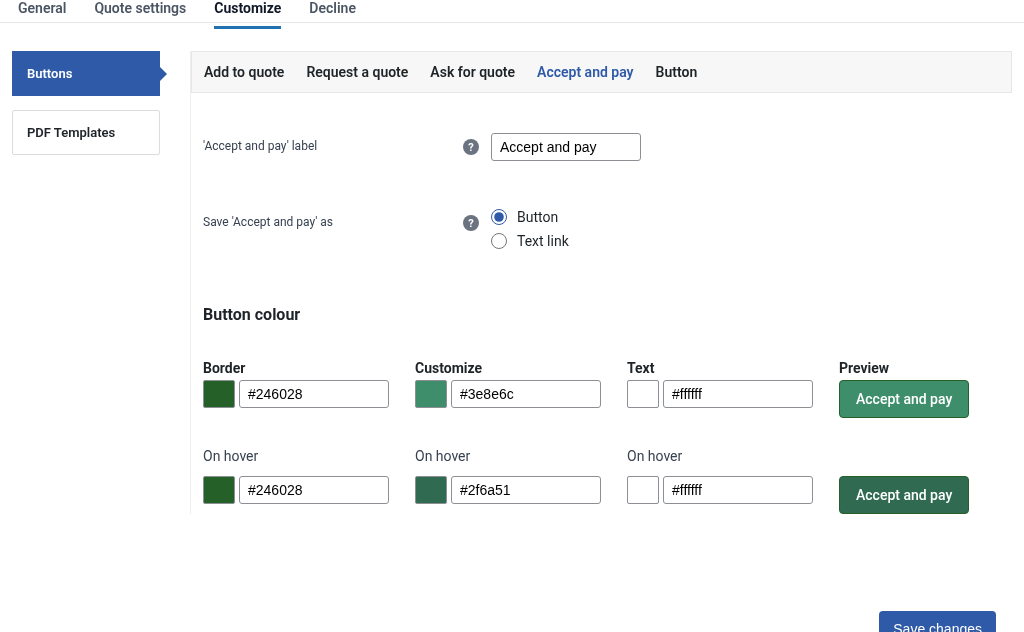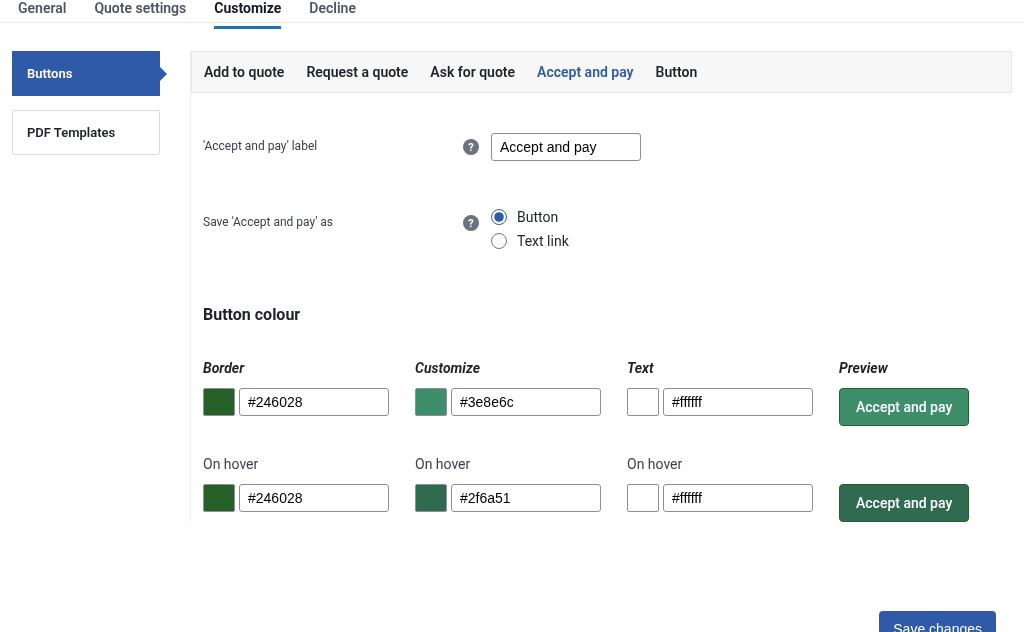--- a/index.html
+++ b/index.html
@@ -147,22 +147,21 @@
 
   .color-grid {
     display: grid;
     grid-template-columns: repeat(3, 212px) 1fr;
     padding: 0 12px;
     row-gap: 30px;
   }
   .col-head {
     font-weight: 700;
     font-size: 14px;
-    margin-bottom: 12px;
-    font-style: italic;
+    margin-bottom: 4px;
   }
   .swatch-input {
     display: flex;
     gap: 4px;
     align-items: center;
   }
   .swatch {
     width: 32px; height: 28px;
     border: 1px solid #8c8f94;
     border-radius: 2px;

